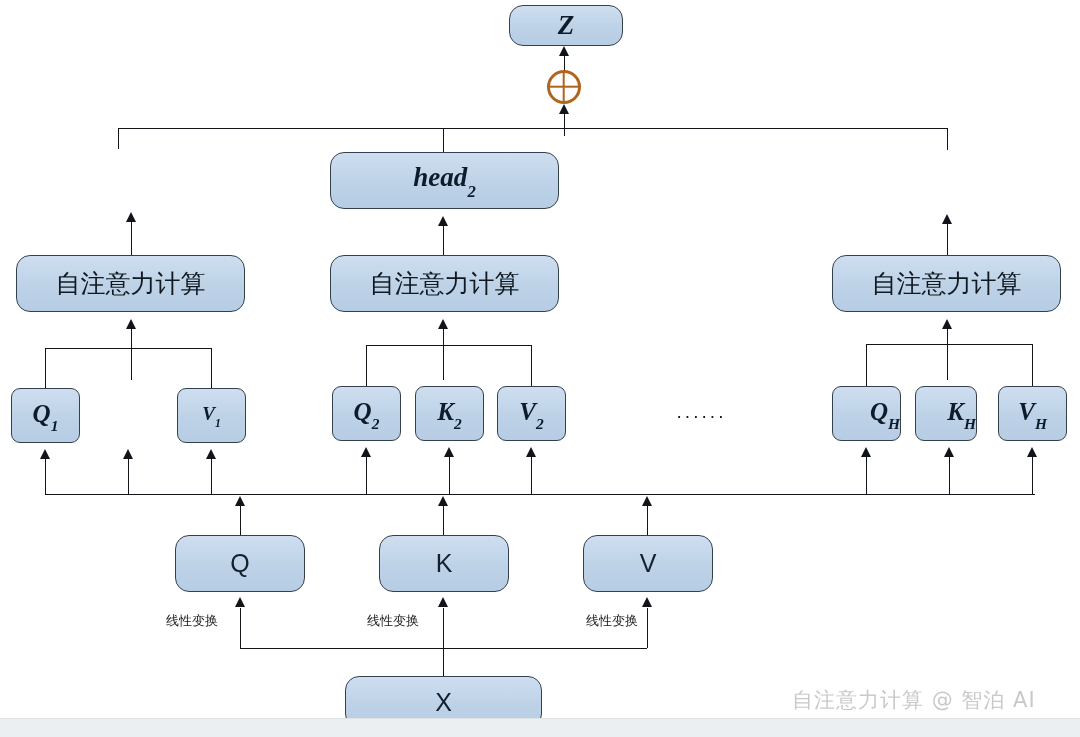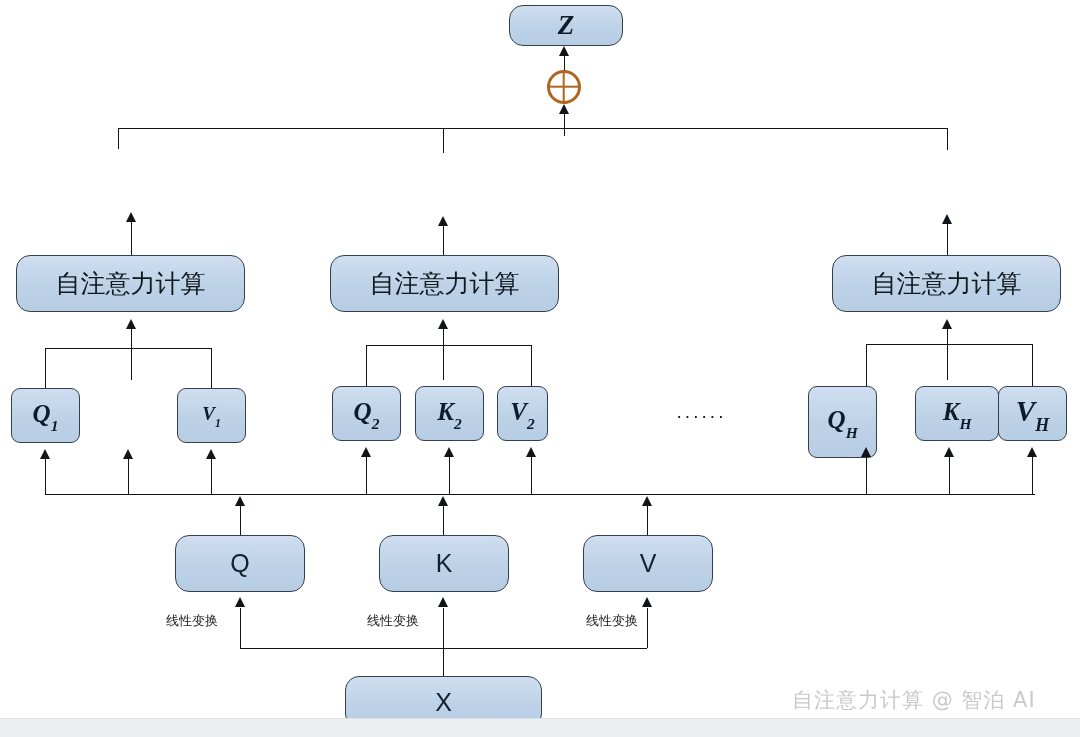--- a/index.html
+++ b/index.html
@@ -199,20 +199,23 @@
     <span class="mathital" style="font-size:19px;"><span>V</span><span class="sub">1</span></span>
   </div>
 
   <div class="vline" style="left:45px; top:459px; height:35px;"></div>
   <div class="arrow-up" style="left:39.5px; top:449px;"></div>
   <div class="vline" style="left:128px; top:459px; height:35px;"></div>
   <div class="arrow-up" style="left:122.5px; top:449px;"></div>
   <div class="vline" style="left:211px; top:459px; height:35px;"></div>
   <div class="arrow-up" style="left:205.5px; top:449px;"></div>
 
+  <div class="node big-radius" style="left:330px; top:152px; width:229px; height:57px;">
+    <span class="mathital" style="font-size:27px;"><span>head</span><span class="sub">2</span></span>
+  </div>
 
   <div class="vline" style="left:443px; top:226px; height:29px;"></div>
   <div class="arrow-up" style="left:437.5px; top:216px;"></div>
 
   <div class="node big-radius" style="left:330px; top:255px; width:229px; height:57px;">
     <span class="cjk" style="font-size:25px;">自注意力计算</span>
   </div>
 
   <div class="vline" style="left:443px; top:348px; height:32px;"></div>
   <div class="arrow-up" style="left:437.5px; top:319px;"></div>
@@ -220,21 +223,21 @@
   <div class="hline" style="left:366px; top:345px; width:166px;"></div>
   <div class="vline" style="left:366px; top:345px; height:41px;"></div>
   <div class="vline" style="left:531px; top:345px; height:41px;"></div>
 
   <div class="node small" style="left:332px; top:386px; width:69px; height:55px;">
     <span class="mathital" style="font-size:25px;"><span>Q</span><span class="sub">2</span></span>
   </div>
   <div class="node small" style="left:415px; top:386px; width:69px; height:55px;">
     <span class="mathital" style="font-size:25px;"><span>K</span><span class="sub">2</span></span>
   </div>
-  <div class="node small" style="left:497px; top:386px; width:51px; height:55px;">
+  <div class="node small" style="left:497px; top:386px; width:69px; height:55px;">
     <span class="mathital" style="font-size:25px;"><span>V</span><span class="sub">2</span></span>
   </div>
 
   <div class="vline" style="left:366px; top:457px; height:37px;"></div>
   <div class="arrow-up" style="left:360.5px; top:447px;"></div>
   <div class="vline" style="left:449px; top:457px; height:37px;"></div>
   <div class="arrow-up" style="left:443.5px; top:447px;"></div>
   <div class="vline" style="left:531px; top:457px; height:37px;"></div>
   <div class="arrow-up" style="left:525.5px; top:447px;"></div>
 
@@ -248,28 +251,28 @@
     <span class="cjk" style="font-size:25px;">自注意力计算</span>
   </div>
 
   <div class="vline" style="left:947px; top:348px; height:32px;"></div>
   <div class="arrow-up" style="left:941.5px; top:319px;"></div>
   <div class="vline" style="left:947px; top:329px; height:20px;"></div>
   <div class="hline" style="left:866px; top:344px; width:167px;"></div>
   <div class="vline" style="left:866px; top:344px; height:42px;"></div>
   <div class="vline" style="left:1032px; top:344px; height:42px;"></div>
 
-  <div class="node small" style="left:808px; top:386px; width:69px; height:72px;">
+  <div class="node small" style="left:832px; top:386px; width:69px; height:55px;justify-content:flex-end;">
     <span class="mathital" style="font-size:25px;"><span>Q</span><span class="sub">H</span></span>
   </div>
-  <div class="node small" style="left:915px; top:386px; width:84px; height:55px;">
+  <div class="node small" style="left:915px; top:386px; width:62px; height:55px;justify-content:flex-end;">
     <span class="mathital" style="font-size:25px;"><span>K</span><span class="sub">H</span></span>
   </div>
   <div class="node small" style="left:998px; top:386px; width:69px; height:55px;">
-    <span class="mathital" style="font-size:29px;"><span>V</span><span class="sub">H</span></span>
+    <span class="mathital" style="font-size:25px;"><span>V</span><span class="sub">H</span></span>
   </div>
 
   <div class="vline" style="left:866px; top:457px; height:37px;"></div>
   <div class="arrow-up" style="left:860.5px; top:447px;"></div>
   <div class="vline" style="left:949px; top:457px; height:37px;"></div>
   <div class="arrow-up" style="left:943.5px; top:447px;"></div>
   <div class="vline" style="left:1032px; top:457px; height:37px;"></div>
   <div class="arrow-up" style="left:1026.5px; top:447px;"></div>
 
   <div class="hline" style="left:45px; top:494px; width:990px;"></div>

